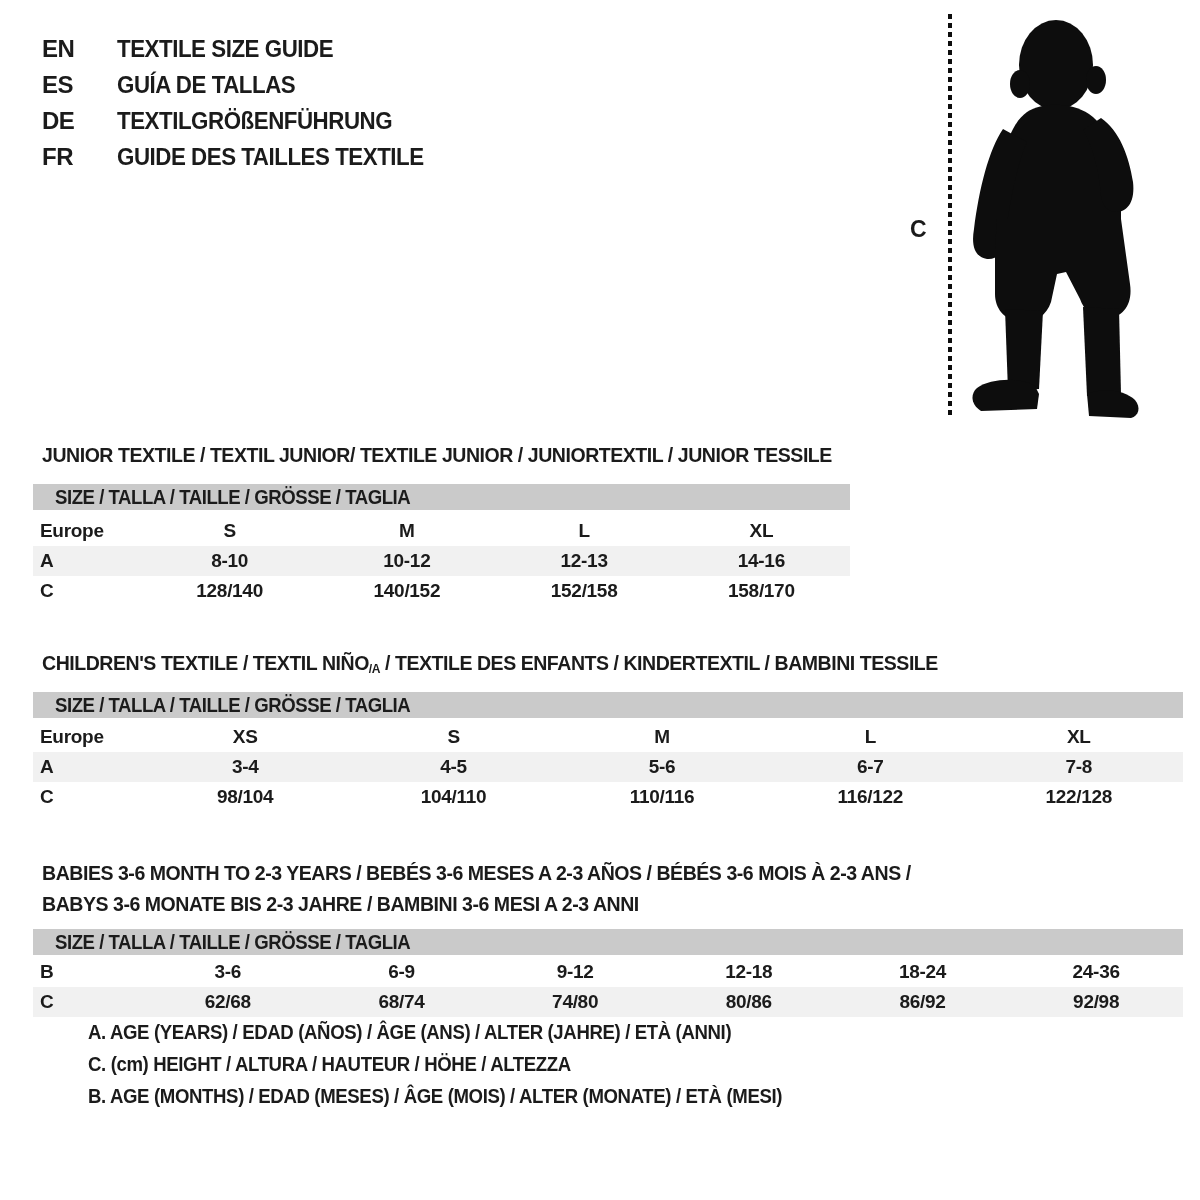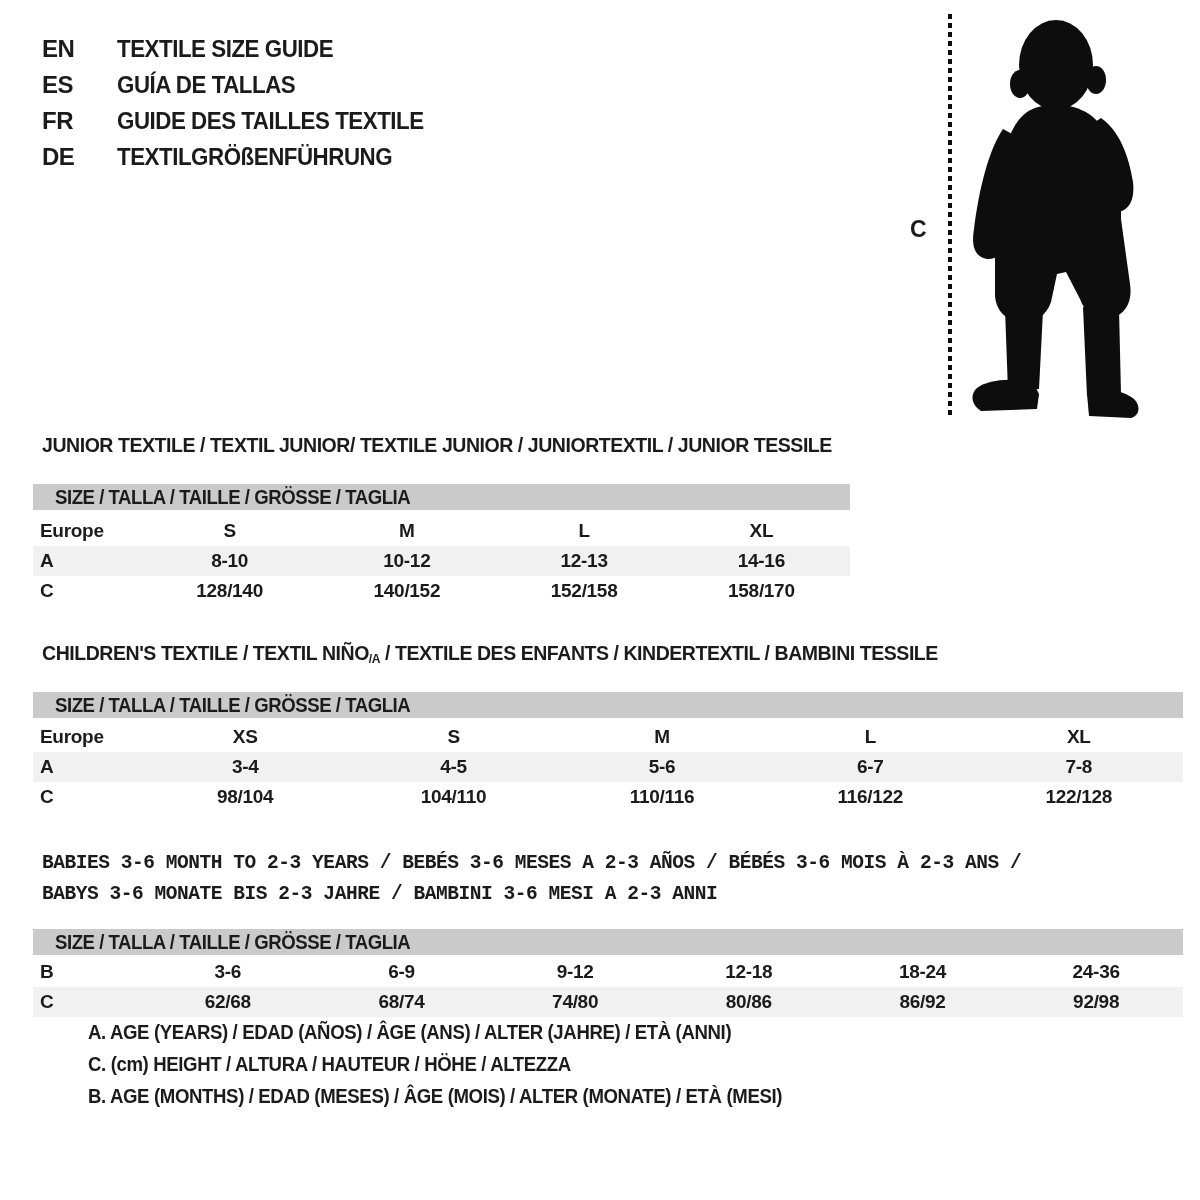--- a/index.html
+++ b/index.html
@@ -12,21 +12,21 @@
   .abs{position:absolute;}
 
   
   .lang-row{height:36px;line-height:36px;font-weight:bold;font-size:24px;letter-spacing:-0.5px;white-space:nowrap;}
   .lang-code{display:inline-block;width:75px;}
 
   
   .fit{display:inline-block;transform:scaleX(0.93);transform-origin:0 50%;white-space:nowrap;}
 
   
-  .sec-title{font-weight:bold;font-size:21px;line-height:24px;letter-spacing:-0.5px;white-space:nowrap;}
+  .sec-title{font-weight:bold;font-size:21px;line-height:24px;letter-spacing:-0.5px;white-space:nowrap;margin-top:10px;}
   .sec-title .line{display:block;line-height:31px;}
   .subscript{font-size:0.62em;vertical-align:-0.22em;}
 
   
   .size-bar{
     background:var(--size-bar-bg,#cacaca);
     height:26px;line-height:27px;font-weight:bold;font-size:20px;
     letter-spacing:-0.5px;padding-left:22px;box-sizing:border-box;white-space:nowrap;
   }
 
@@ -57,24 +57,24 @@
 <div class="page">
 
   <div class="abs" style="left:42px;top:31px;">
     <div class="lang-row">
       <span class="lang-code">EN</span><span class="fit">TEXTILE SIZE GUIDE</span>
     </div>
     <div class="lang-row">
       <span class="lang-code">ES</span><span class="fit">GUÍA DE TALLAS</span>
     </div>
     <div class="lang-row">
+      <span class="lang-code">DE</span><span class="fit">TEXTILGRÖßENFÜHRUNG</span>
+    </div>
+    <div class="lang-row">
       <span class="lang-code">FR</span><span class="fit">GUIDE DES TAILLES TEXTILE</span>
-    </div>
-    <div class="lang-row">
-      <span class="lang-code">DE</span><span class="fit">TEXTILGRÖßENFÜHRUNG</span>
     </div>
   </div>
 
   <div class="measure-label" style="left:910px;top:216px;">C</div>
   <div class="measure-line" style="left:948px;top:14px;height:404px;"></div>
   <svg class="toddler" style="left:963px;top:14px;" width="192" height="412" viewBox="0 0 192 412" aria-hidden="true">
     <ellipse cx="93" cy="51" rx="37" ry="45"></ellipse>
     <ellipse cx="57" cy="70" rx="10" ry="14"></ellipse>
     <ellipse cx="133" cy="66" rx="10" ry="14"></ellipse>
     <path d="M 64,98 C 44,112 36,150 33,200 L 33,220 L 158,220 L 158,195 C 156,148 148,115 126,100 C 108,88 80,88 64,98 Z"></path>
@@ -162,21 +162,21 @@
         <td class="lbl">C</td>
         <td>98/104</td>
         <td>104/110</td>
         <td>110/116</td>
         <td>116/122</td>
         <td>122/128</td>
       </tr>
     </tbody>
   </table>
 
-  <div class="sec-title abs" style="left:42px;top:847px;font-family:Liberation Mono, monospace;">
+  <div class="sec-title abs" style="left:42px;top:847px;">
     <span class="line"><span class="fit">BABIES 3-6 MONTH TO 2-3 YEARS / BEBÉS 3-6 MESES A 2-3 AÑOS / BÉBÉS 3-6 MOIS À 2-3 ANS /</span></span>
     <span class="line"><span class="fit">BABYS 3-6 MONATE BIS 2-3 JAHRE / BAMBINI 3-6 MESI A 2-3 ANNI</span></span>
   </div>
   <div class="size-bar abs" style="left:33px;top:929px;width:1150px;">
     <span class="fit">SIZE / TALLA / TAILLE / GRÖSSE / TAGLIA</span>
   </div>
   <table class="size-table" style="left:33px;top:957px;width:1150px;">
     <colgroup>
         <col style="width:108px">
         <col>

